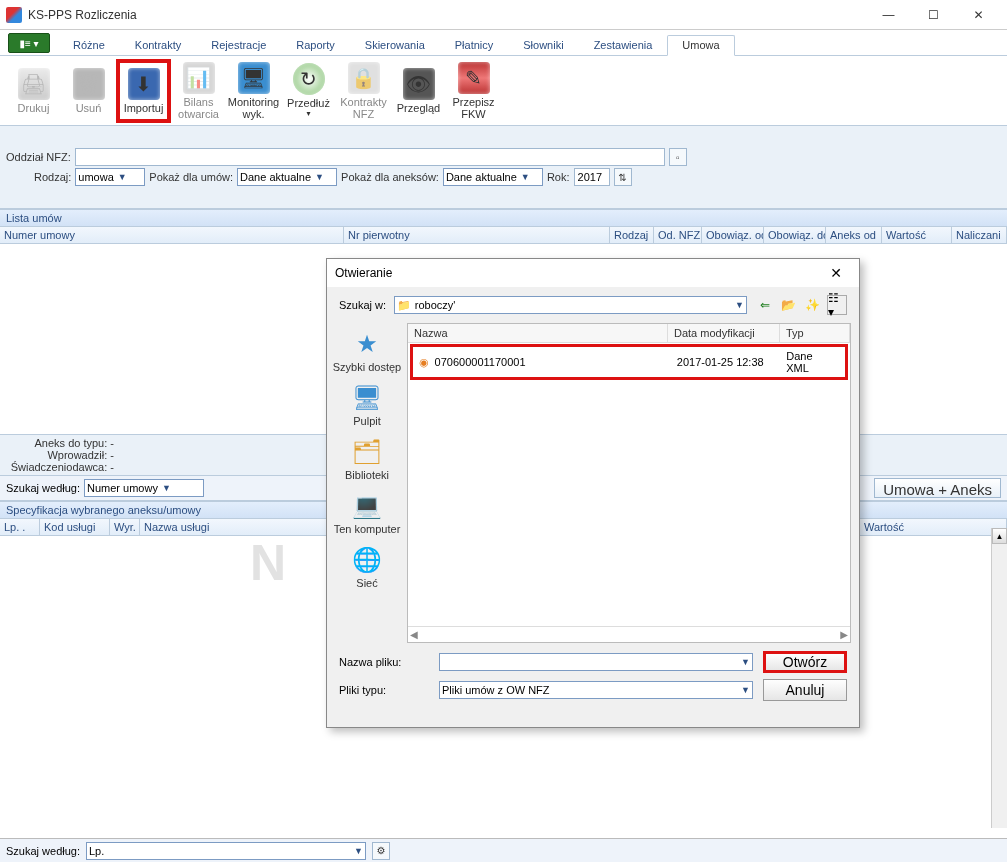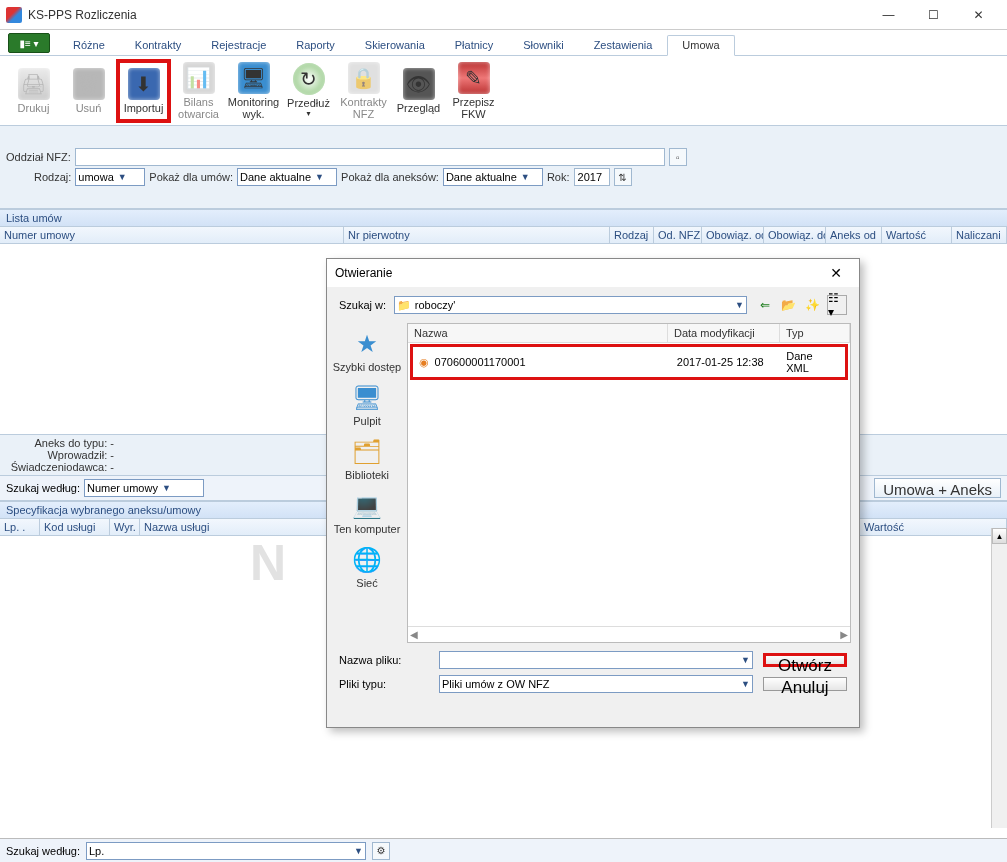--- a/index.html
+++ b/index.html
@@ -70,21 +70,21 @@
   .dside { width:80px; background:#f0f0f0; padding-top:4px; display:flex; flex-direction:column; align-items:center; gap:8px; }
   .dsideitem { display:flex; flex-direction:column; align-items:center; font-size:11px; color:#333; text-align:center; width:72px; }
   .dsi-ic { width:34px; height:34px; display:flex; align-items:center; justify-content:center; font-size:24px; }
   .dmain { flex:1; background:#fff; border:1px solid #bbb; margin-right:8px; display:flex; flex-direction:column; }
   .dmain .dhead { display:flex; font-size:11px; background:#f7f7f7; border-bottom:1px solid #ddd; }
   .dhead .dh { border-right:1px solid #ddd; padding:3px 6px; color:#333; }
   .drow { display:flex; font-size:11px; padding:2px 6px; align-items:center; }
   .drow .dc { padding:1px 2px; }
   .dhi { border:3px solid #d11; margin:1px 2px; }
   .dbot { padding:8px 12px; display:grid; grid-template-columns: 90px 1fr 84px; gap:6px 10px; align-items:center; font-size:11px; }
-  .dbot .bbtn { border:1px solid #999; background:linear-gradient(#fefefe,#e6e6e6); height:14px; font-size:17px; }
+  .dbot .bbtn { border:1px solid #999; background:linear-gradient(#fefefe,#e6e6e6); height:22px; font-size:14px; }
   .dbot .bbtn.hi { border:3px solid #d11; }
   .dscroll { display:flex; border-top:1px solid #ddd; padding:2px; font-size:10px; color:#888; }
 
   .vscroll { position:absolute; right:0; top:528px; width:16px; height:300px; background:#f0f0f0; border-left:1px solid #ccc; }
   .vscroll .vbtn { height:16px; background:linear-gradient(#fff,#ddd); border:1px solid #bbb; display:flex; align-items:center; justify-content:center; font-size:8px; }
 
   .bottombar { position:absolute; left:0; bottom:0; height:24px; width:1007px; border-top:1px solid #bbb; background:#eef3fa; display:flex; align-items:center; padding:0 6px; font-size:11px; gap:6px; }
 </style>
 </head>
 <body>

